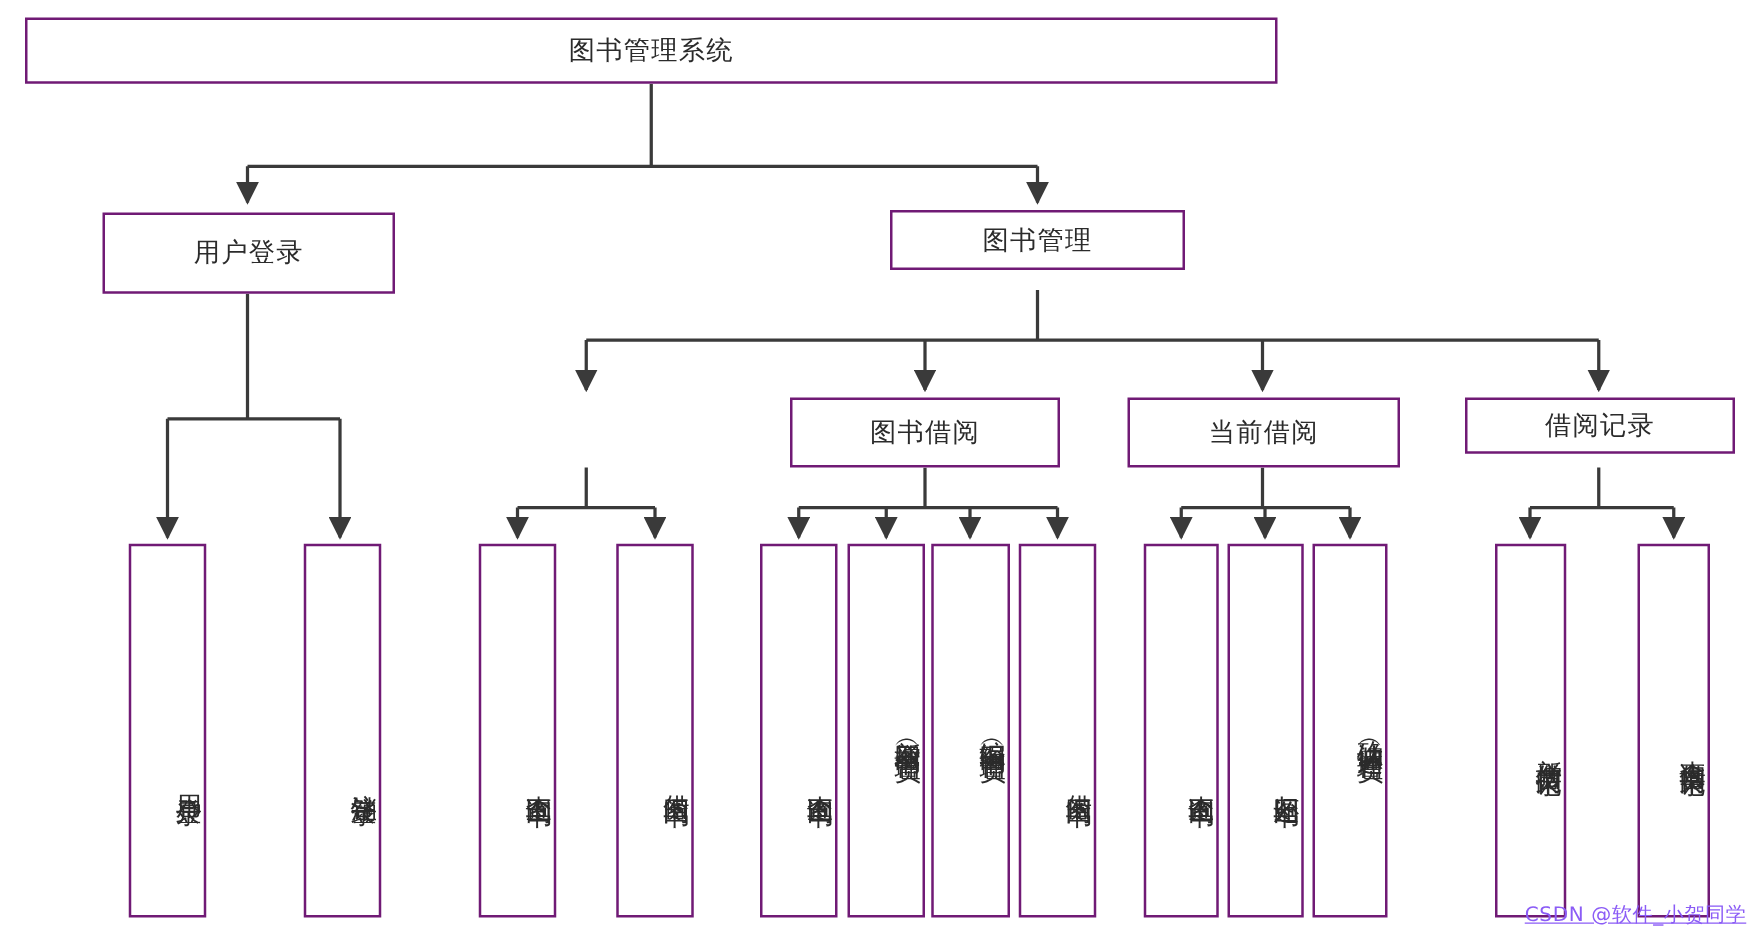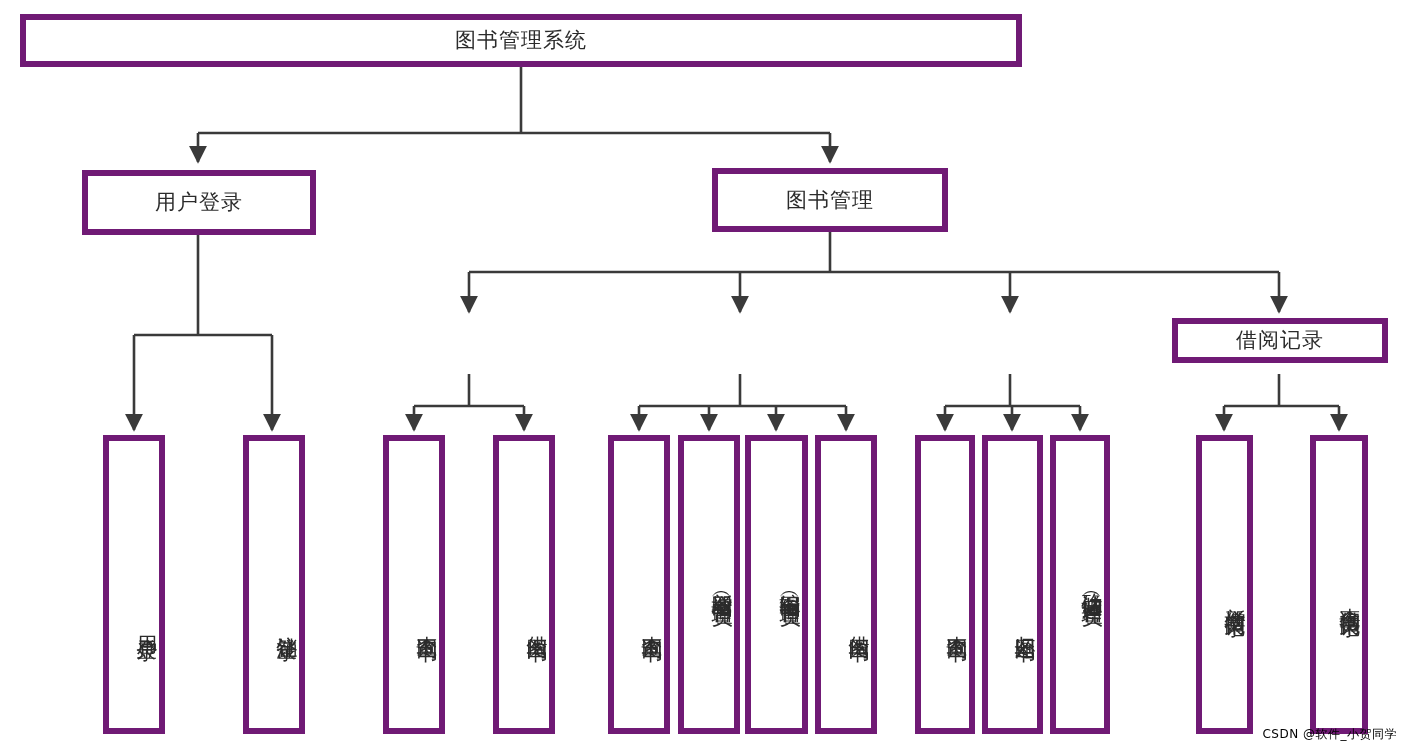--- a/index.html
+++ b/index.html
@@ -22,21 +22,21 @@
     position: absolute;
     left: 0;
     top: 0;
     width: 1405px;
     height: 747px;
   }
   .node {
     position: absolute;
     box-sizing: border-box;
     background: #ffffff;
-    border: 6px solid #701a75;
+    border: 2px solid #701a75;
     display: flex;
     align-items: center;
     justify-content: center;
     color: #2b2b2b;
     line-height: 1.18;
     text-align: center;
   }
   .node.horiz {
     font-size: 21px;
     letter-spacing: 1px;
@@ -57,25 +57,26 @@
     display: block;
     white-space: pre-line;
   }
   .node.vert .node-label {
     white-space: normal;
   }
   #watermark {
     position: absolute;
     right: 8px;
     bottom: 4px;
-    font-size: 12px;
-    color: #000000;
+    font-size: 16px;
+    color: #8b5cf6;
     letter-spacing: 0.5px;
     user-select: none;
     pointer-events: none;
+    text-decoration: underline;
   }
 </style>
 </head>
 <body>
 
 <div id="diagram-root">
 
   <svg id="diagram-svg" viewBox="0 0 1405 747" xmlns="http://www.w3.org/2000/svg">
     <defs>
       <marker id="arrow" viewBox="0 0 10 10" refX="9" refY="5" markerWidth="7" markerHeight="7" orient="auto-start-reverse">
@@ -126,24 +127,30 @@
     </g>
   </svg>
 
   <div class="node horiz" style="left:20px; top:14px; width:1002px; height:53px;">
     <span class="node-label">图书管理系统</span>
   </div>
 
   <div class="node horiz" style="left:82px; top:170px; width:234px; height:65px;">
     <span class="node-label">用户登录</span>
   </div>
-  <div class="node horiz" style="left:712px; top:168px; width:236px; height:64px;">
+  <div class="node horiz" style="left:712px; top:168px; width:236px; height:48px;">
     <span class="node-label">图书管理</span>
   </div>
 
+  <div class="node horiz" style="left:632px; top:318px; width:216px; height:56px;">
+    <span class="node-label">图书借阅</span>
+  </div>
+  <div class="node horiz" style="left:902px; top:318px; width:218px; height:56px;">
+    <span class="node-label">当前借阅</span>
+  </div>
   <div class="node horiz" style="left:1172px; top:318px; width:216px; height:45px;">
     <span class="node-label">借阅记录</span>
   </div>
 
   <div class="node vert" style="left:103px; top:435px; width:62px; height:299px; padding-top:82px;">
     <span class="node-label">用户登录</span>
   </div>
   <div class="node vert" style="left:243px; top:435px; width:62px; height:299px; padding-top:82px;">
     <span class="node-label">注销登录</span>
   </div>

